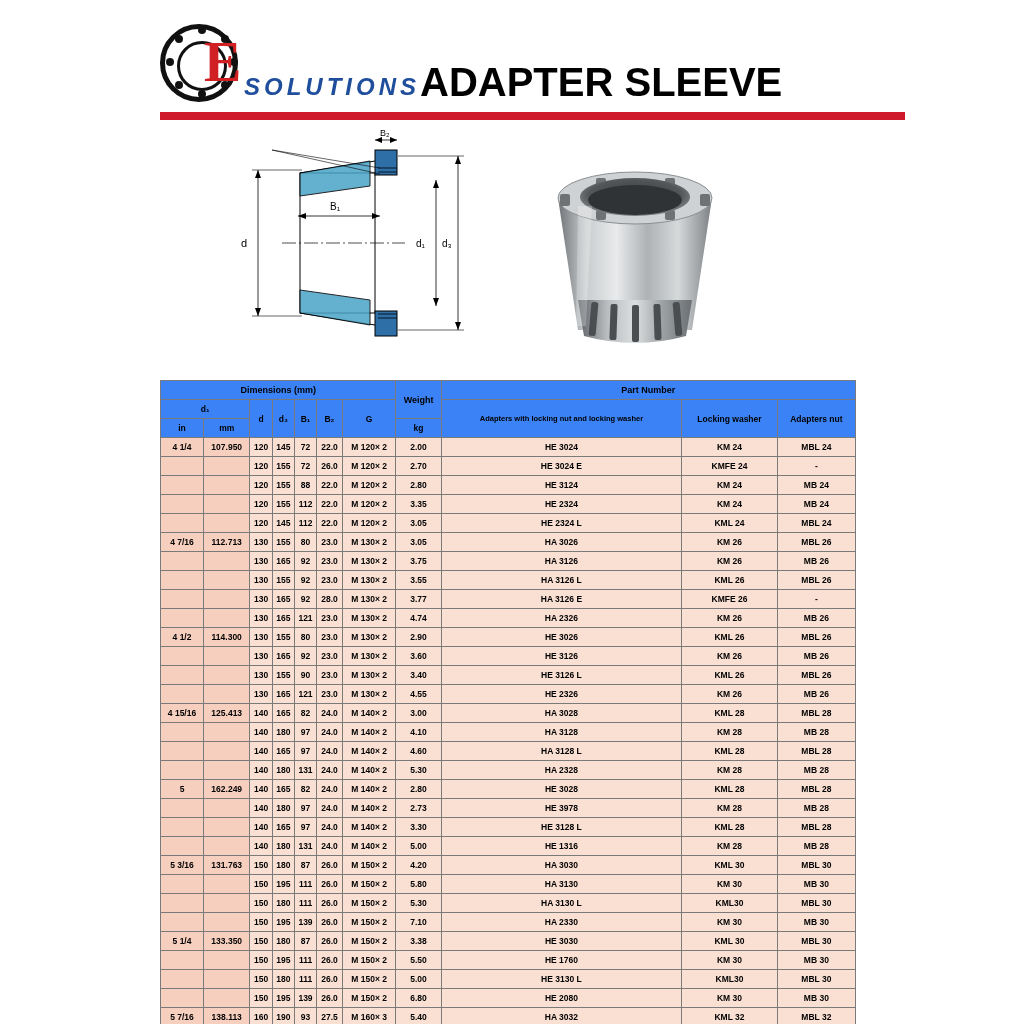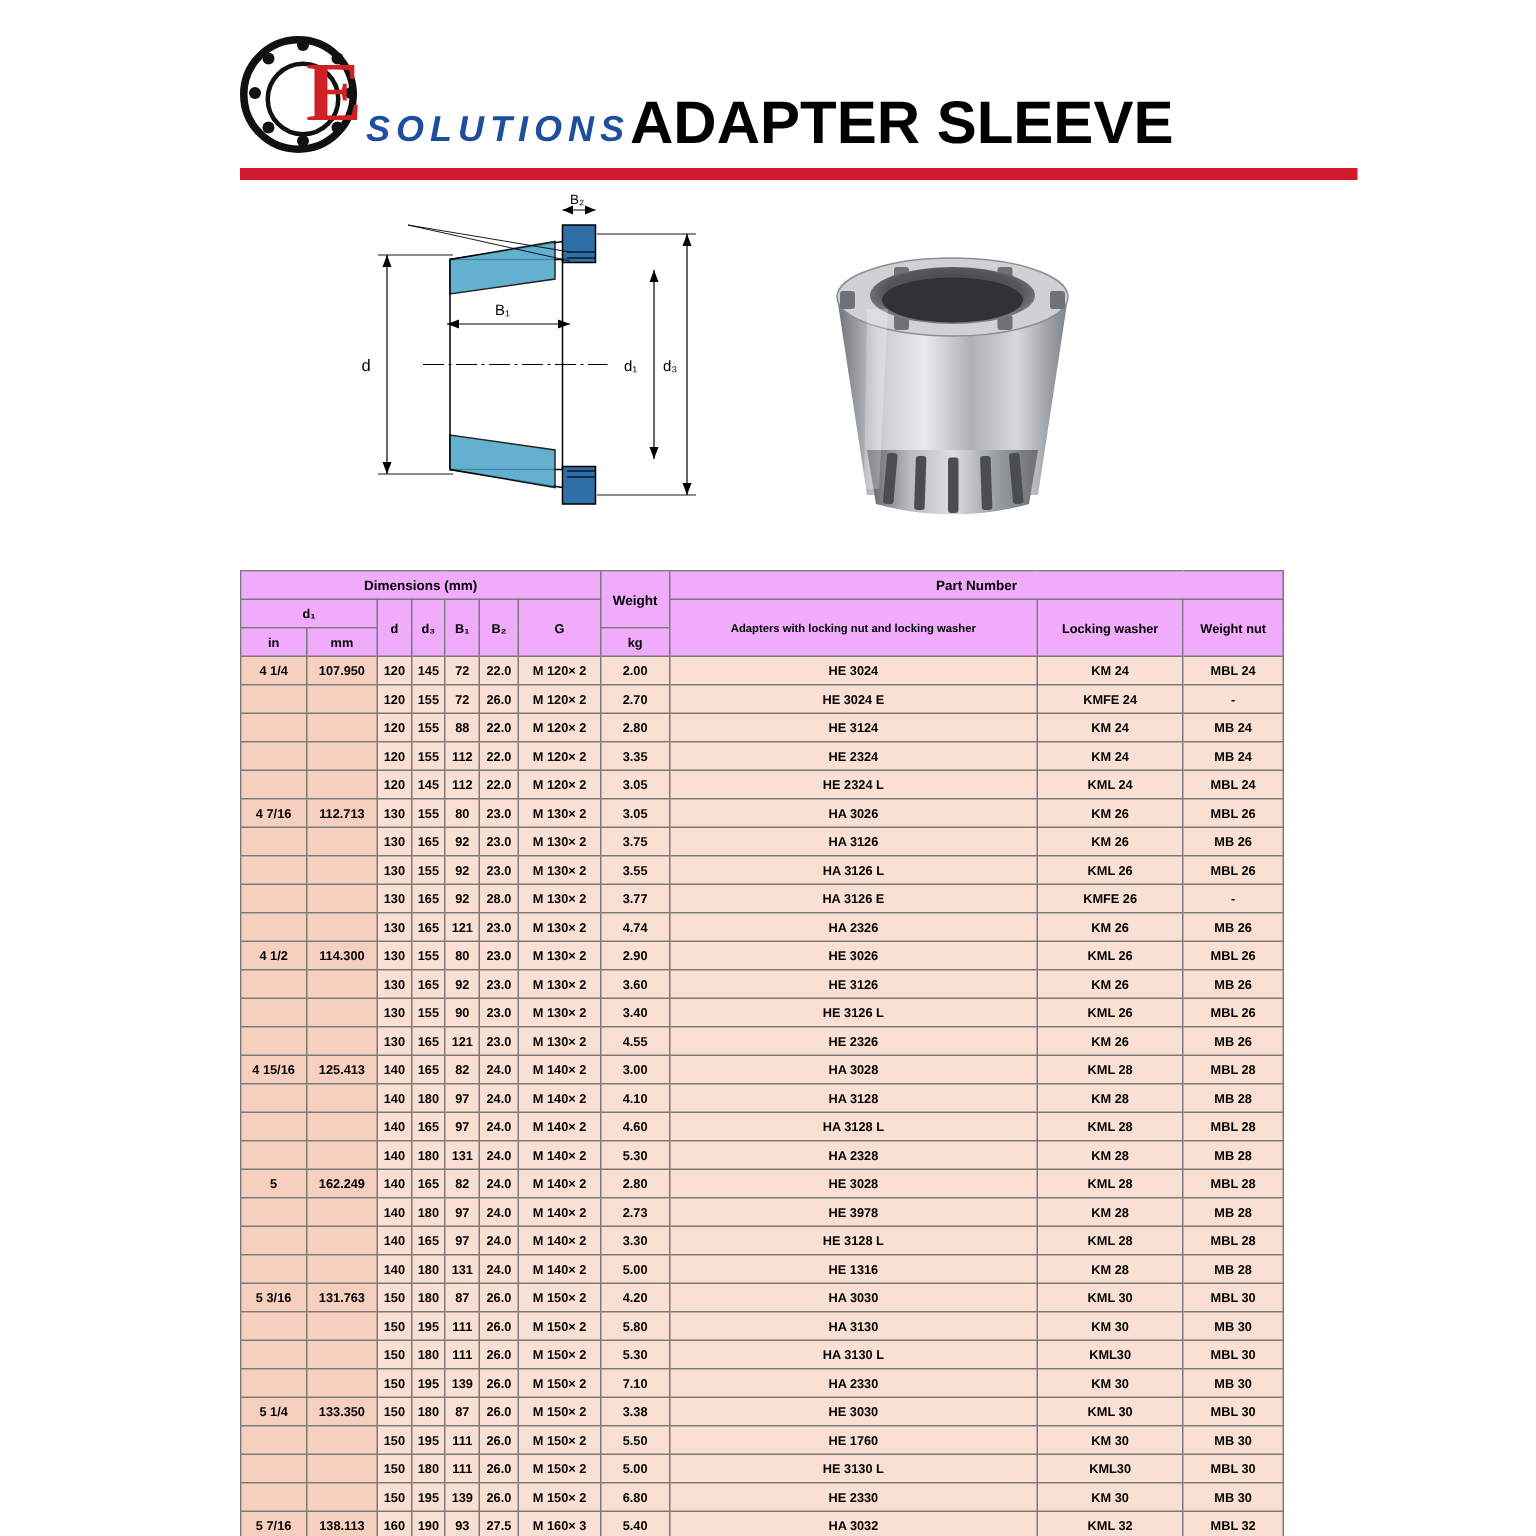--- a/index.html
+++ b/index.html
@@ -70,21 +70,21 @@
   table{border-collapse:collapse;width:696px;font-size:8.5px;}
   th,td{
     border:1px solid #7a7a7a;
     text-align:center;
     vertical-align:middle;
     padding:0;
     height:18px;
     font-weight:bold;
     background:#f7cfbe;
   }
-  thead th{background:#f0abfc;font-size:8.5px;}
+  thead th{background:#3b82f6;font-size:8.5px;}
   td.data{background:#fae0d3;font-weight:bold;}
   td.din{background:#f7cfbe;}
   td.part{background:#fae0d3;}
   .h-dim{font-size:9px;}
   .h-small{font-size:7.5px;line-height:9px;}
 </style>
 </head>
 <body>
 
 <div class="page">
@@ -236,21 +236,21 @@
         </tr>
         <tr>
           <th colspan="2">d₁</th>
           <th rowspan="2">d</th>
           <th rowspan="2">d₃</th>
           <th rowspan="2">B₁</th>
           <th rowspan="2">B₂</th>
           <th rowspan="2">G</th>
           <th rowspan="2" class="h-small">Adapters with locking nut and locking washer</th>
           <th rowspan="2">Locking washer</th>
-          <th rowspan="2">Weight nut</th>
+          <th rowspan="2">Adapters nut</th>
         </tr>
         <tr>
           <th>in</th>
           <th>mm</th>
           <th>kg</th>
         </tr>
       </thead>
       <tbody>
           <tr>
             <td class="din">4 1/4</td>
@@ -631,21 +631,21 @@
           </tr>
           <tr>
             <td class="din"></td>
             <td class="din"></td>
             <td class="data">150</td>
             <td class="data">195</td>
             <td class="data">139</td>
             <td class="data">26.0</td>
             <td class="data">M 150× 2</td>
             <td class="data">6.80</td>
-            <td class="part">HE 2330</td>
+            <td class="part">HE 2080</td>
             <td class="part">KM 30</td>
             <td class="part">MB 30</td>
           </tr>
           <tr>
             <td class="din">5  7/16</td>
             <td class="din">138.113</td>
             <td class="data">160</td>
             <td class="data">190</td>
             <td class="data">93</td>
             <td class="data">27.5</td>

